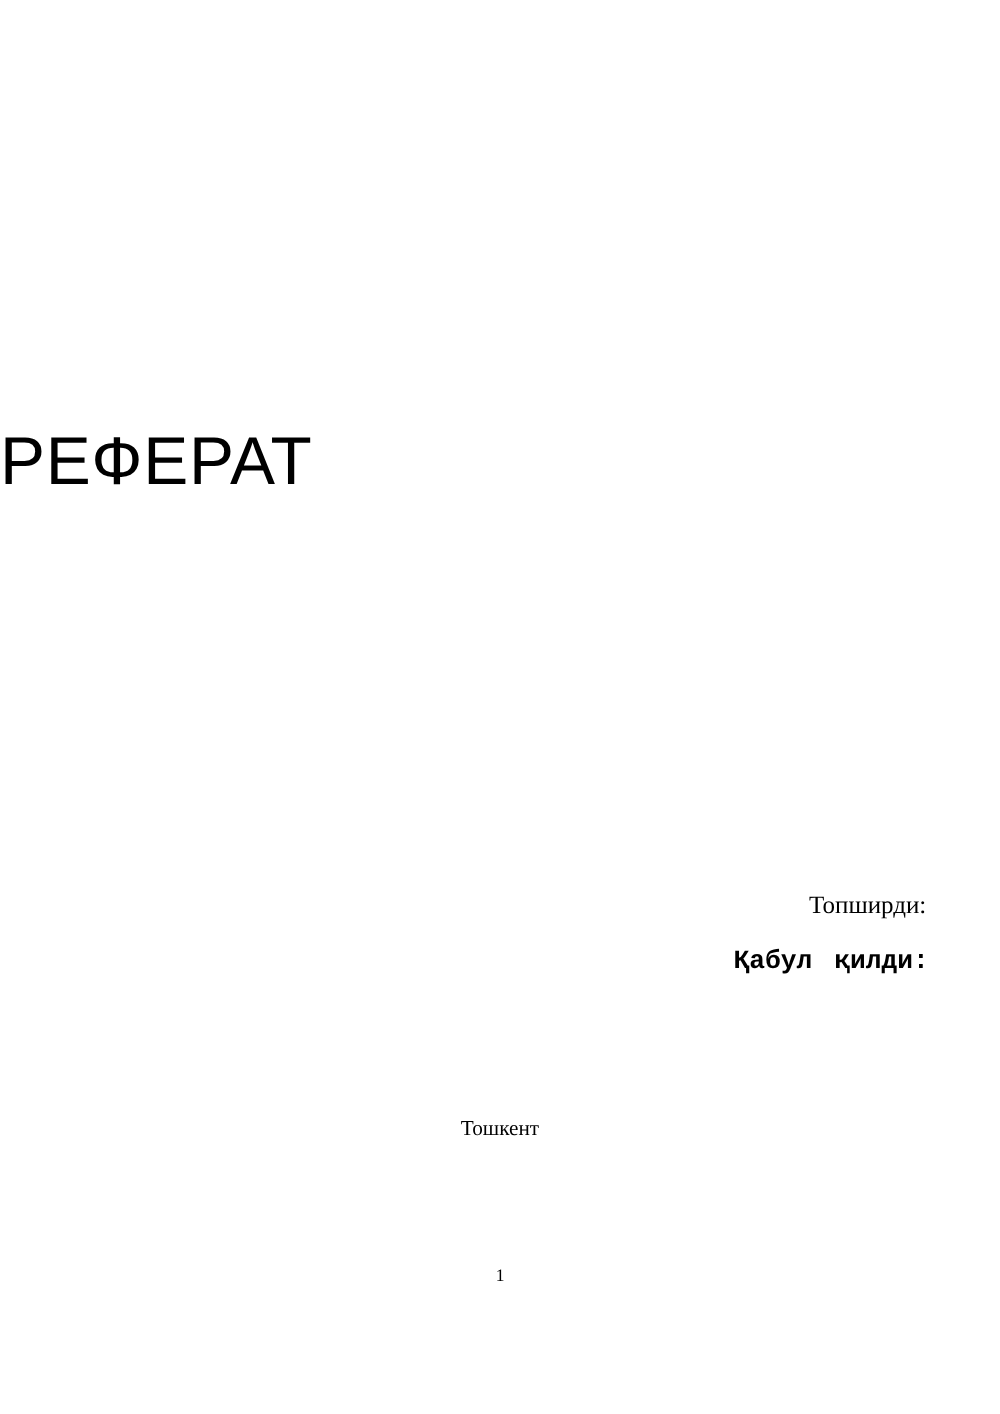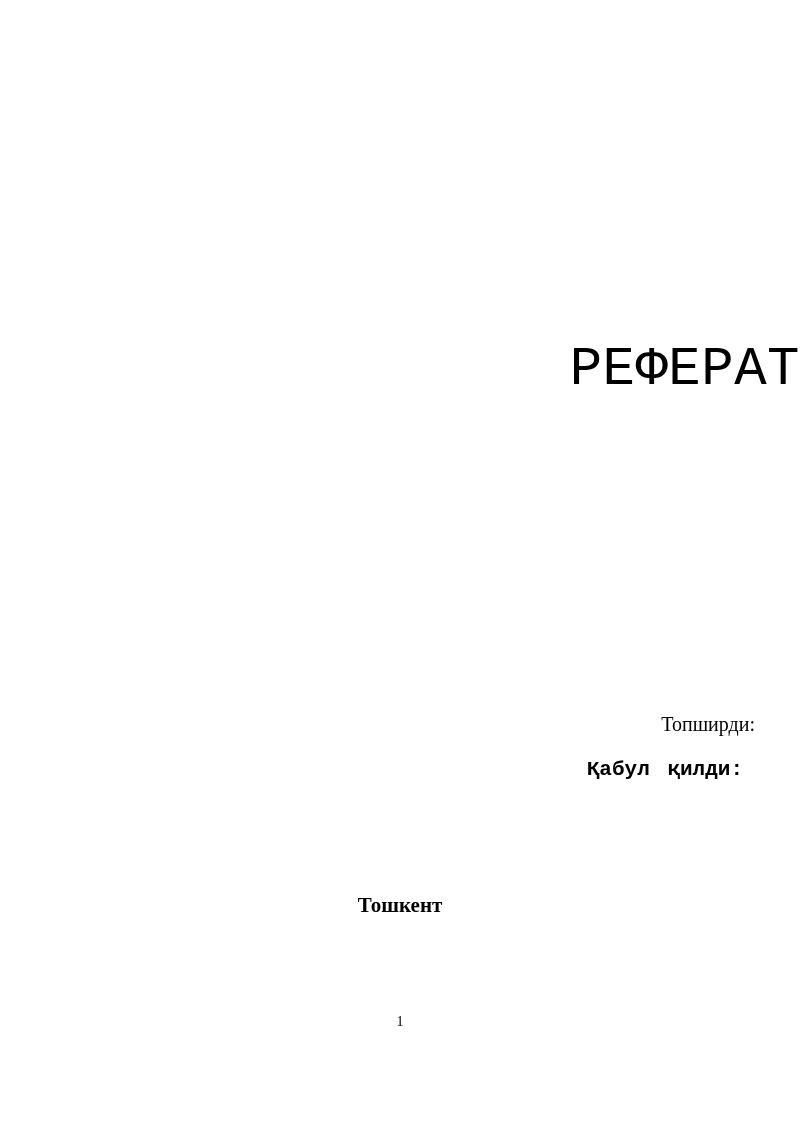--- a/index.html
+++ b/index.html
@@ -17,22 +17,22 @@
     height: 1131px;
     background: #ffffff;
     overflow: hidden;
     box-sizing: border-box;
   }
   .doc-title {
     position: absolute;
     top: 340px;
     left: 0;
     width: 100%;
-    text-align: right;
-    font-family: Liberation Mono, monospace;
+    text-align: left;
+    font-family: Liberation Sans, sans-serif;
     font-size: 54px;
     font-weight: 400;
     letter-spacing: 0.5px;
     line-height: 1.1;
   }
   .subject-line {
     position: absolute;
     top: 605px;
     left: 0;
     width: 100%;
@@ -40,43 +40,43 @@
     font-family: "Liberation Serif", serif;
     font-size: 30px;
     font-weight: bold;
     letter-spacing: 0.5px;
     word-spacing: 6px;
     line-height: 1.2;
   }
   .submitted-by {
     position: absolute;
     top: 713px;
-    right: 45px;
+    right: 59px;
     font-family: "Liberation Serif", serif;
     font-size: 20px;
     font-weight: 400;
   }
   .accepted-by {
     position: absolute;
     top: 758px;
     right: 57px;
     font-family: Liberation Mono, monospace;
     font-size: 21px;
     font-weight: bold;
     word-spacing: 5px;
   }
   .city {
     position: absolute;
     top: 893px;
     left: 0;
     width: 100%;
     text-align: center;
     font-family: "Liberation Serif", serif;
-    font-size: 21px;
-    font-weight: 700;
+    font-size: 17px;
+    font-weight: 400;
   }
   .page-number {
     position: absolute;
     top: 1014px;
     left: 0;
     width: 100%;
     text-align: center;
     font-family: "Liberation Serif", serif;
     font-size: 14px;
     font-weight: 400;

